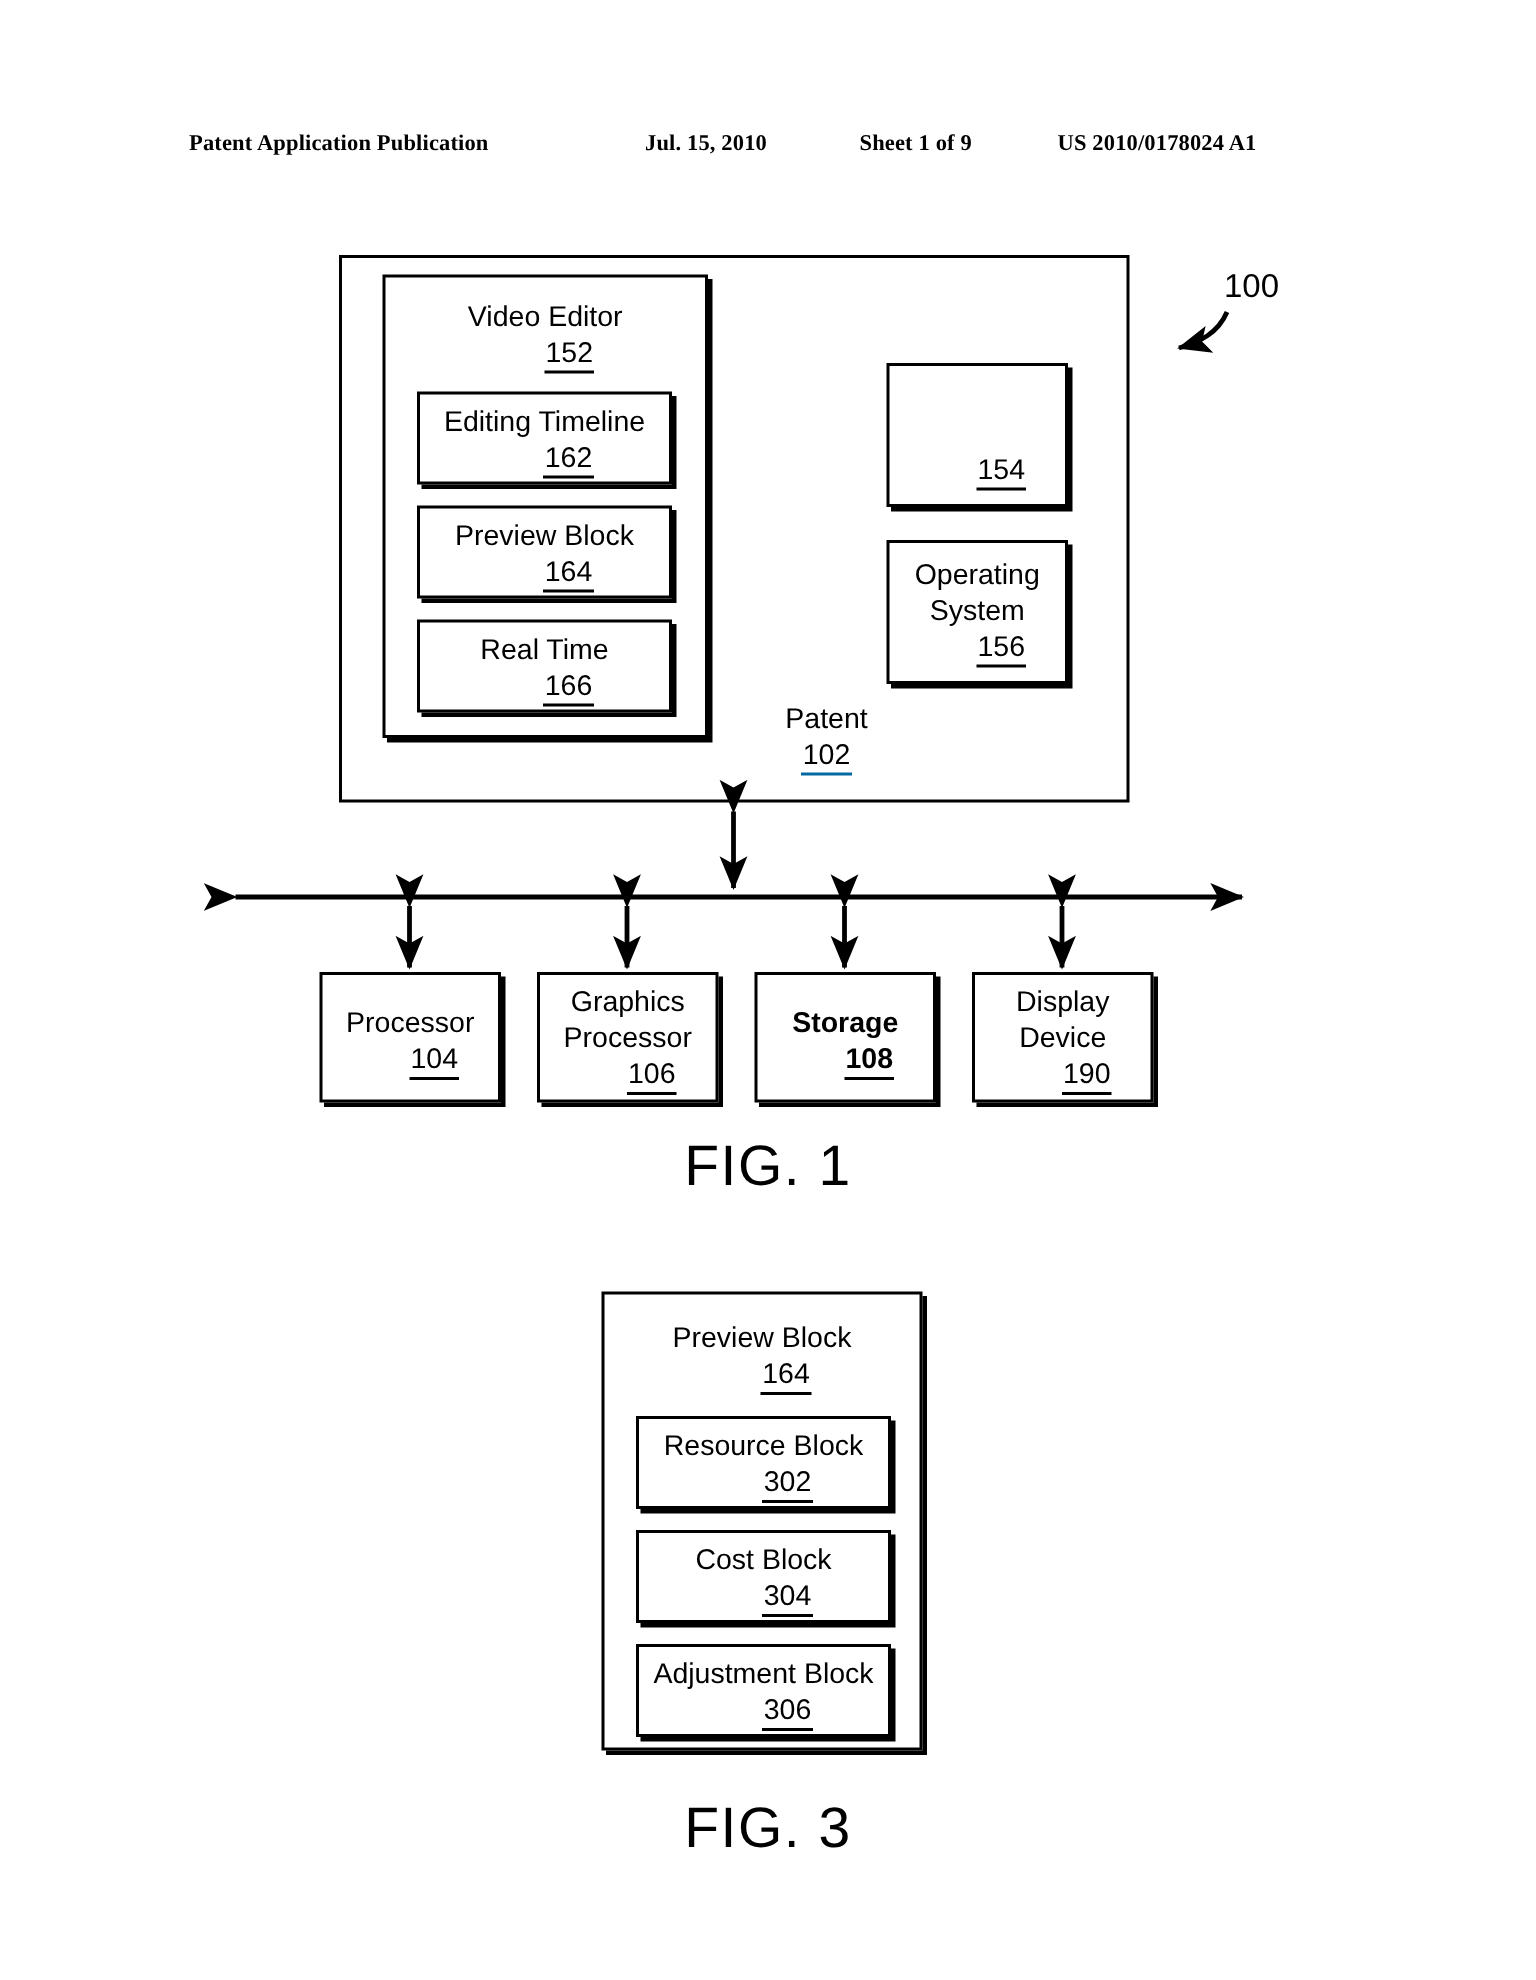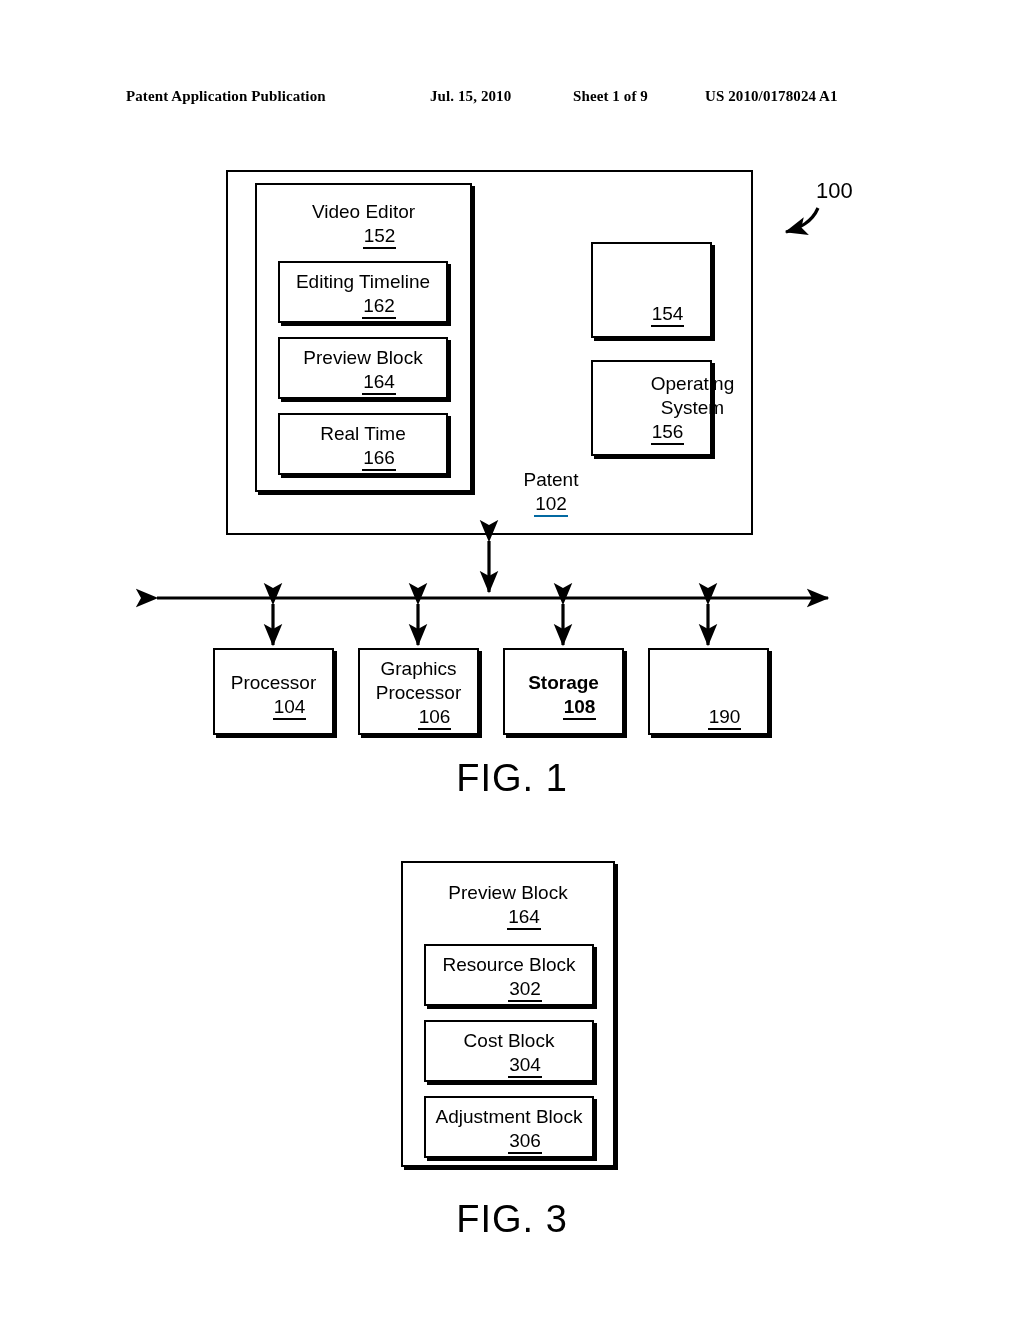--- a/index.html
+++ b/index.html
@@ -145,21 +145,21 @@
   <div class="pbox" style="left:278px; top:413px; width:170px; height:62px;">
     <div class="blabel" style="top:7px;">Real Time</div>
     <div class="bnum" style="top:31px;"><span>166</span></div>
   </div>
 
   <div class="pbox" style="left:591px; top:242px; width:121px; height:96px;">
     <div class="bnum" style="top:58px;"><span>154</span></div>
   </div>
 
   <div class="pbox" style="left:591px; top:360px; width:121px; height:96px;">
-    <div class="blabel" style="top:10px;margin-left:41px;">Operating
+    <div class="blabel" style="top:10px;">Operating
 System</div>
     <div class="bnum" style="top:58px;"><span>156</span></div>
   </div>
 
   <div class="pbox" style="left:213px; top:648px; width:121px; height:87px;">
     <div class="blabel" style="top:21px;">Processor</div>
     <div class="bnum" style="top:45px;"><span>104</span></div>
   </div>
 
   <div class="pbox" style="left:358px; top:648px; width:121px; height:87px;">
@@ -167,20 +167,22 @@
 Processor</div>
     <div class="bnum" style="top:55px;"><span>106</span></div>
   </div>
 
   <div class="pbox" style="left:503px; top:648px; width:121px; height:87px;font-weight:bold;">
     <div class="blabel" style="top:21px;">Storage</div>
     <div class="bnum" style="top:45px;"><span>108</span></div>
   </div>
 
   <div class="pbox" style="left:648px; top:648px; width:121px; height:87px;">
+    <div class="blabel" style="top:7px;">Display
+Device</div>
     <div class="bnum" style="top:55px;"><span>190</span></div>
   </div>
 
   <div class="ref100" style="left:816px; top:178px;">100</div>
 
   <div class="figcap" style="top:757px;">FIG. 1</div>
 </div>
 
 <div>
 

